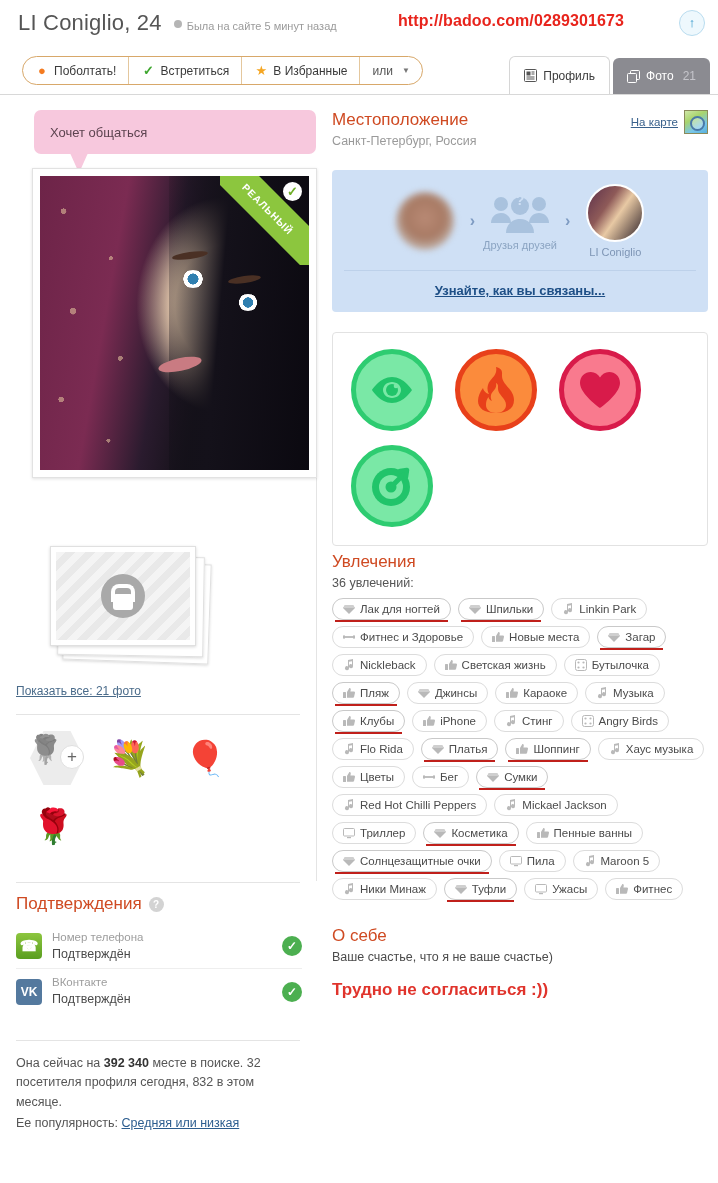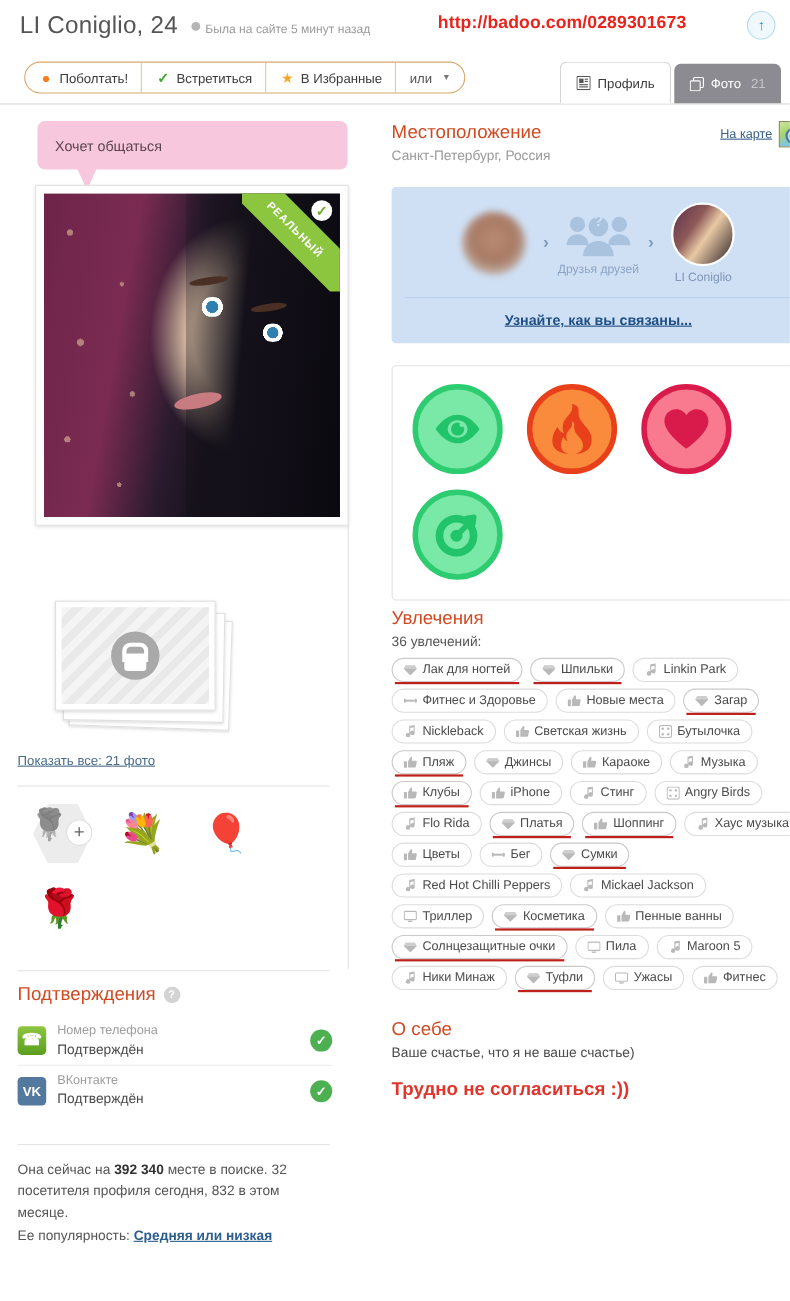--- a/index.html
+++ b/index.html
@@ -38,21 +38,21 @@
   
   .tabs { position:absolute; right:8px; top:56px; display:flex; align-items:flex-end; }
   .tab { display:flex; align-items:center; gap:6px; height:36px; padding:0 14px; border-radius:6px 6px 0 0; font-size:12px; }
   .tab.active { background:#fff; border:1px solid #d6d6d6; border-bottom:none; color:#3c3c3c; height:38px; position:relative; z-index:3; }
   .tab.inactive { background:#8b8b91; color:#fff; margin-left:3px; }
   .tab.inactive .count { color:#c5c5cb; margin-left:3px; }
   .tab .tico { width:13px; height:13px; display:inline-block; }
   .header-rule { position:absolute; left:0; right:0; top:94px; height:1px; background:#d8d8d8; }
 
   
-  .cols { position:relative; display:flex;gap:24px; }
+  .cols { position:relative; display:flex; }
   .left { width:316px; position:relative; padding:0 16px; }
   .divider { position:absolute; left:316px; top:95px; width:1px; height:690px; background:#e4e4e4; }
   .right { width:402px; position:relative; padding:14px 10px 0 16px; }
 
   
   .bubble { margin:14px 0 0 18px; width:282px; height:44px; background:#f7c8dd; border-radius:7px; position:relative; display:flex; align-items:center; padding-left:16px; }
   .bubble .btxt { font-size:13px; color:#5d4450; }
   .bubble:after { content:""; position:absolute; left:36px; top:43px; width:0; height:0; border-left:9px solid transparent; border-right:9px solid transparent; border-top:20px solid #f7c8dd; }
 
   
@@ -120,21 +120,21 @@
   .vico.vk { background:#54799e; font-size:12px; }
   .vtxt { flex:1; line-height:1.35; }
   .vlabel { font-size:11.5px; color:#9d9d9d; }
   .vstatus { font-size:12.5px; color:#4a4a4a; }
   .vok { width:20px; height:20px; border-radius:50%; background:#4caf50; color:#fff; font-size:12px; line-height:20px; text-align:center; font-weight:bold; }
 
   .stat-rule { position:absolute; left:16px; top:944px; width:284px; height:1px; background:#e4e4e4; }
   .stats { position:absolute; left:16px; top:958px; width:286px; font-size:12.5px; color:#555; line-height:1.55; }
   .stats b { color:#333; }
   .pop { position:absolute; left:16px; top:1020px; font-size:12.5px; color:#555; }
-  .pop a { color:#2c5d8f; text-decoration:underline; font-weight:bold; }
+  .pop a { color:#2c5d8f; text-decoration:underline; font-weight:normal; }
 
   
   .r-sec-title { font-size:17px; color:#cf4a22; margin:0 0 4px 0; font-weight:400; }
   .r-sec-title .cnt { font-size:12px; color:#9a9a9a; }
   .loc-head { display:flex; justify-content:space-between; align-items:flex-start; }
   .map-link { display:flex; align-items:center; gap:6px; }
   .map-link a { font-size:11.5px; color:#39618c; text-decoration:underline; }
   .mapicon { width:24px; height:24px; border:1px solid #8a8a5a; background:linear-gradient(150deg,#cfe7a8 0%,#a8d46c 35%,#79c6e8 70%,#58b0dd 100%); position:relative; }
   .mapicon:after { content:""; position:absolute; right:2px; bottom:2px; width:11px; height:11px; border:2px solid #4a79a8; border-radius:50%; background:rgba(255,255,255,.35); }
   .city { font-size:12.5px; color:#9a9a9a; margin-top:2px; }

